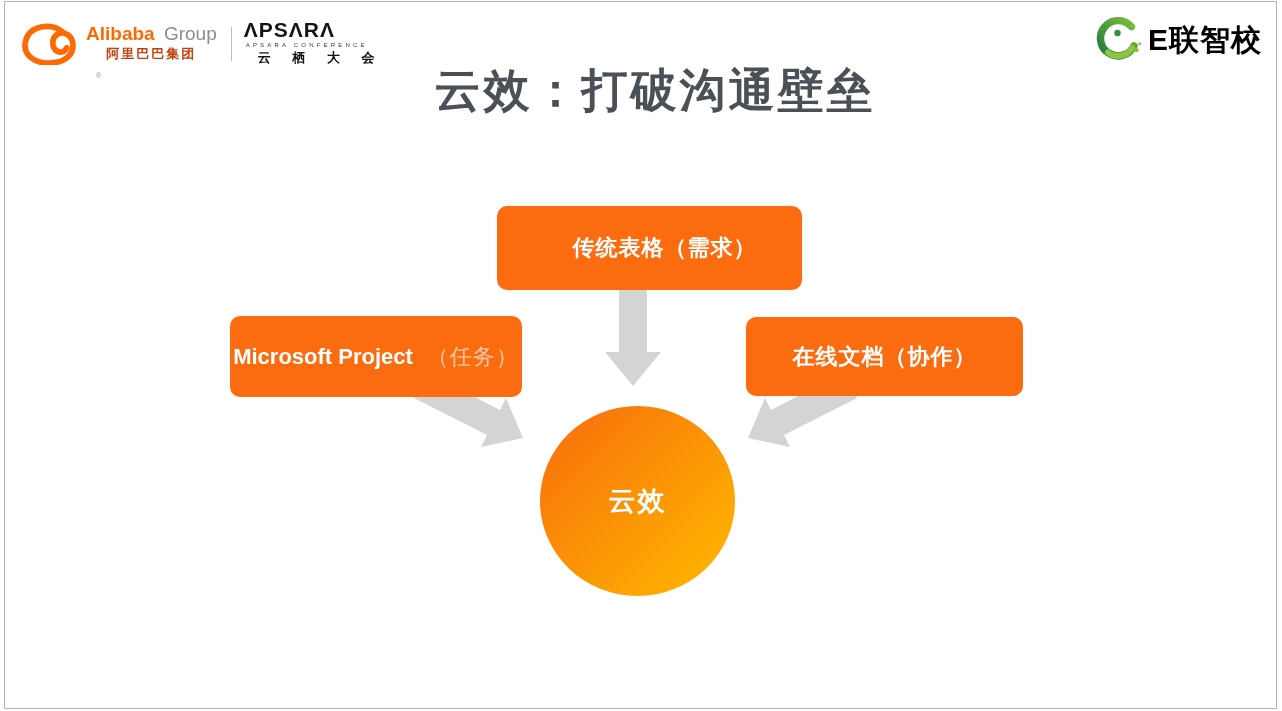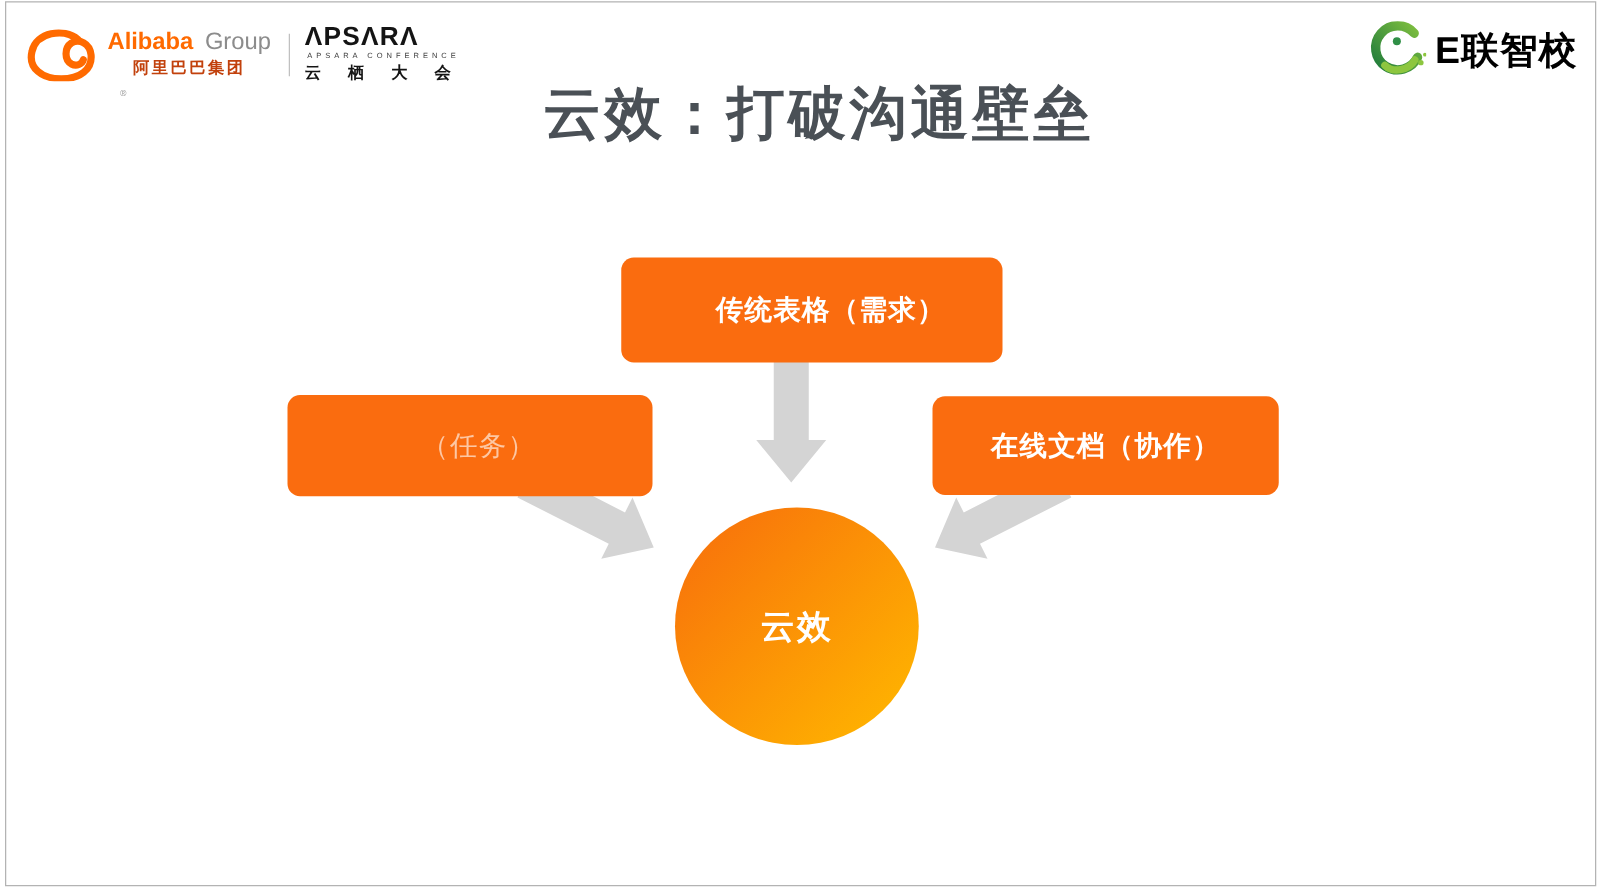--- a/index.html
+++ b/index.html
@@ -17,21 +17,21 @@
   .ali-icon { width:58px; height:42px; margin-right:8px; }
   .ali-reg { position:absolute; left:76px; top:52px; font-size:7px; color:#999; }
   .ali-line1 { font-size:19px; line-height:20px; white-space:nowrap; }
   .ali-word { color:#ff6a00; font-weight:800; }
   .ali-group { color:#8c8c8c; font-weight:400; margin-left:4px; }
   .ali-cn { font-size:13px; font-weight:700; color:#c2410c; letter-spacing:2px; margin-top:1px; text-align:center; }
   .logo-divider { width:1px; height:34px; background:#c0c0c0; margin:0 12px 0 14px; }
   .apsara { display:flex; flex-direction:column; }
   .apsara-word { font-size:21px; line-height:20px; font-weight:800; color:#141414; letter-spacing:1px; white-space:nowrap; }
   .apsara-sub { font-size:6px; letter-spacing:3.2px; color:#3a3a3a; margin:2px 0 1px 2px; white-space:nowrap; }
-  .apsara-cn { font-size:13px; font-weight:800; color:#141414; letter-spacing:9px; margin-left:0; white-space:nowrap; }
+  .apsara-cn { font-size:13px; font-weight:800; color:#141414; letter-spacing:9px; margin-left:14px; white-space:nowrap; }
 
   .brand-right { position:absolute; right:20px; top:17px; display:flex; align-items:center; z-index:3; }
   .elian-icon { width:47px; height:47px; margin-right:7px; }
   .elian-name { font-size:30px; font-weight:600; color:#000000; letter-spacing:1px; white-space:nowrap; }
 
   
   .page-title {
     position:absolute; left:0; width:100%; top:60px; margin:0;
     text-align:center; transform:translateX(14px);
     font-size:46px; font-weight:600; letter-spacing:3px; color:#4a5056; z-index:3;
@@ -109,20 +109,21 @@
     <polygon points="619,287 647,287 647,352 661,352 633,386 605,352 619,352"></polygon>
     <polygon points="426,372 500,410 506,398 523,438 481,447 487,435 414,398"></polygon>
     <polygon points="845,372 771,410 765,398 748,438 790,447 784,435 857,398"></polygon>
   </svg>
 
   <div class="node node-top">
     <span>传统表格（需求）</span>
   </div>
 
   <div class="node node-left">
+    <span class="en">Microsoft Project</span>
     <span class="cn">（任务）</span>
   </div>
 
   <div class="node node-right">
     <span>在线文档（协作）</span>
   </div>
 
   <div class="center-circle">
     <span>云效</span>
   </div>

